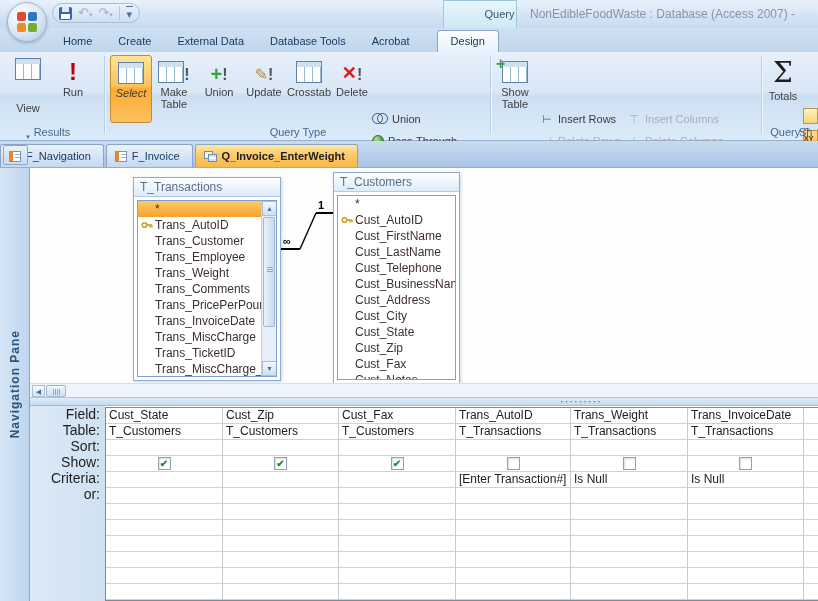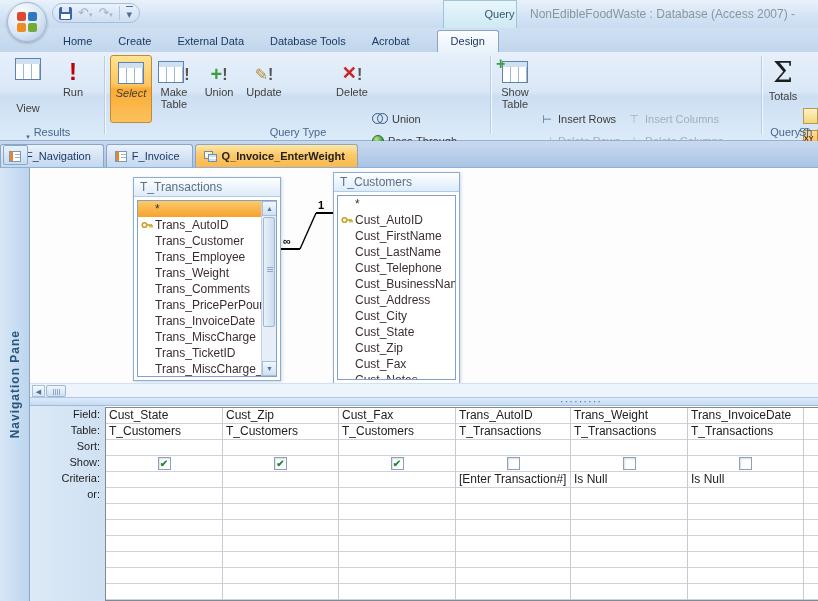--- a/index.html
+++ b/index.html
@@ -129,21 +129,21 @@
   .hs-grip { position:absolute; left:6px; top:3px; width:8px; height:6px;
     background:repeating-linear-gradient(90deg,#8fa9c6 0 1px,transparent 1px 2px); }
 
   .splitter { position:absolute; left:0; top:229px; width:788px; height:9px;
     background:linear-gradient(#dcebfa,#c6dbf1); border-top:1px solid #aec6e2; border-bottom:1px solid #9fb9d8; }
   .spl-dots { position:absolute; left:530px; top:-3px; color:#4d6f96; font-size:11px; letter-spacing:1px; }
 
   
   .gridpane { position:absolute; left:0; top:238px; width:788px; height:195px; background:#fff; overflow:hidden; }
   .glabels { position:absolute; left:0; top:0; width:75px; height:195px; background:linear-gradient(90deg,#dcE9f7,#cfe1f2); }
-  .glabel { height:16px; line-height:16px; text-align:right; padding-right:5px; font-size:11px; color:#1e1e1e; }
+  .glabel { height:16px; line-height:16px; text-align:right; padding-right:5px; font-size:14px; color:#1e1e1e; }
   .gcols { position:absolute; left:75px; top:1px; display:flex; border:1px solid #7f8a96; border-right:none; }
   .gcol { border-right:1px solid #c3cbd5; background:#fff; }
   .gcell { height:16px; line-height:15px; border-bottom:1px solid #ccd3dc; font-size:12px; color:#262020;
     padding:0 3px; white-space:nowrap; overflow:hidden; }
   .gcell.showcell { display:flex; align-items:center; justify-content:center; padding:0; }
   .cb { width:13px; height:13px; background:#fff; border:1px solid #8fa1b5; box-shadow:inset 1px 1px 2px #d8dee6;
     display:flex; align-items:center; justify-content:center; font-size:10px; color:#1e8a34; font-weight:bold; }
 </style>
 </head>
 <body>
@@ -216,20 +216,26 @@
           <span class="excl-sm">!</span>
         </span>
       <span class="lbl">Union</span>
     </div>
     <div class="bigbtn" style="left:243px;width:42px;">
       <span class="iconrow">
           <span class="pencil">✎</span>
           <span class="excl-sm">!</span>
         </span>
       <span class="lbl">Update</span>
+    </div>
+    <div class="bigbtn" style="left:285px;width:48px;">
+      <span class="iconrow">
+          <span class="micon-table"></span>
+        </span>
+      <span class="lbl">Crosstab</span>
     </div>
     <div class="bigbtn" style="left:333px;width:38px;">
       <span class="iconrow">
           <span class="x-red">✕</span>
           <span class="excl-sm">!</span>
         </span>
       <span class="lbl">Delete</span>
     </div>
     <div class="smallbtn" style="left:372px;top:57px;">
       <span class="union-i">

